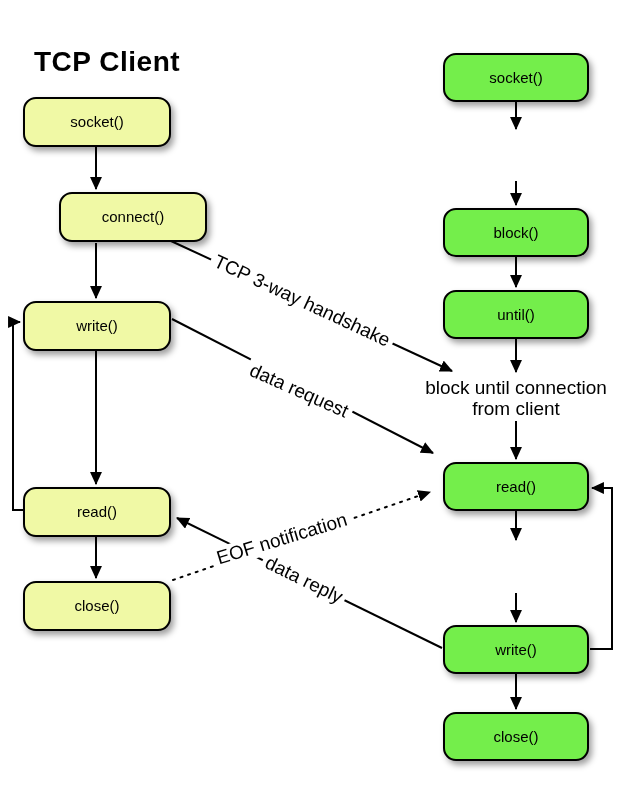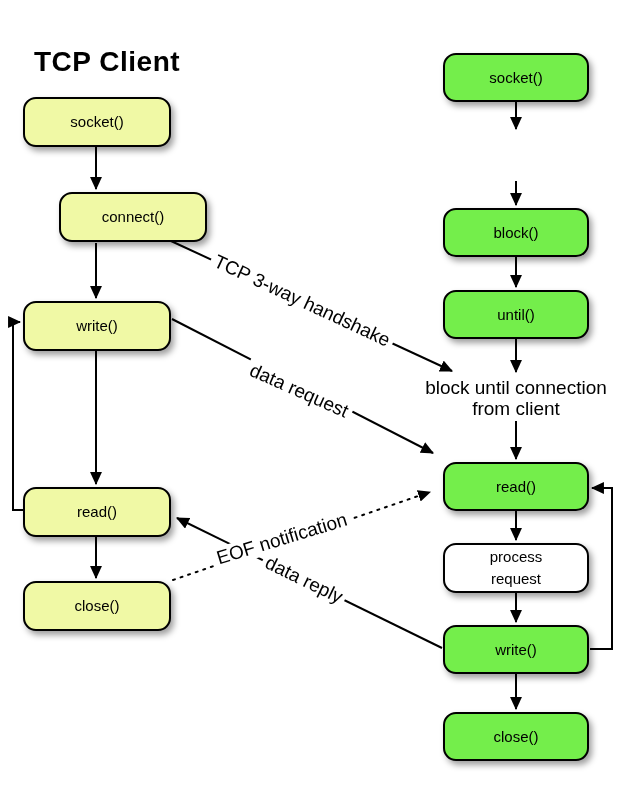--- a/index.html
+++ b/index.html
@@ -118,22 +118,20 @@
   <div class="node client" style="left:23px; top:97px;">socket()</div>
   <div class="node client" style="left:23px; top:192px;margin-left:36px;">connect()</div>
   <div class="node client" style="left:23px; top:301px;">write()</div>
   <div class="node client" style="left:23px; top:487px;">read()</div>
   <div class="node client" style="left:23px; top:581px;">close()</div>
 
   <div class="node server" style="left:443px; top:53px;">socket()</div>
   <div class="node server" style="left:443px; top:208px;">block()</div>
   <div class="node server" style="left:443px; top:290px;">until()</div>
   <div class="node server" style="left:443px; top:462px;">read()</div>
-  <div class="node server process" style="left:443px; top:543px; height:50px;">process
-request</div>
   <div class="node server" style="left:443px; top:625px;">write()</div>
   <div class="node server" style="left:443px; top:712px;">close()</div>
 
   <div class="block-note">block until connection
 from client</div>
   <div class="edge-label lbl-handshake">TCP 3-way handshake</div>
   <div class="edge-label lbl-datarequest">data request</div>
   <div class="edge-label lbl-eof">EOF notification</div>
   <div class="edge-label lbl-datareply">data reply</div>
 

